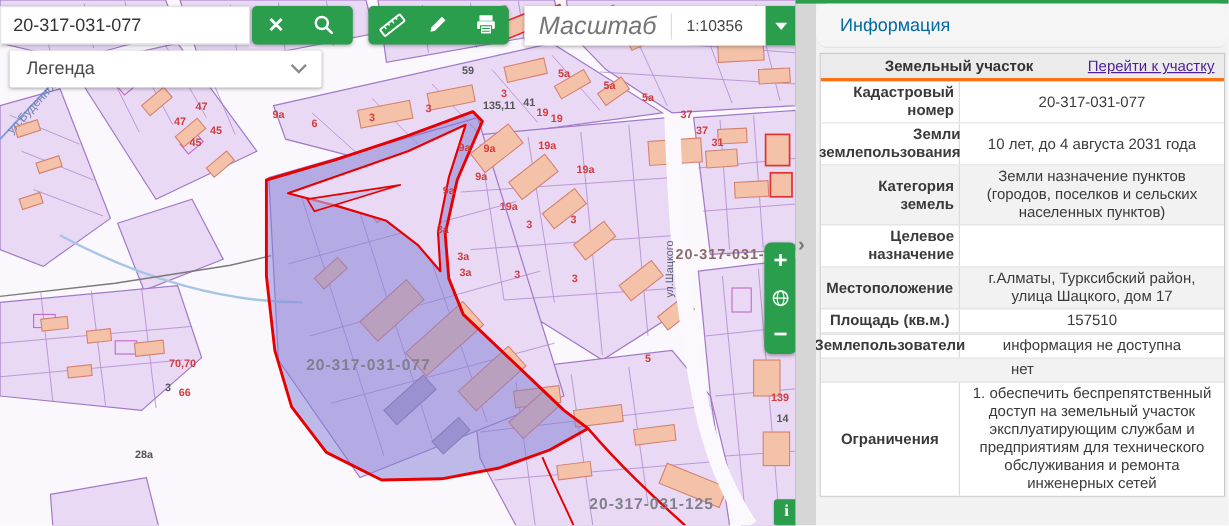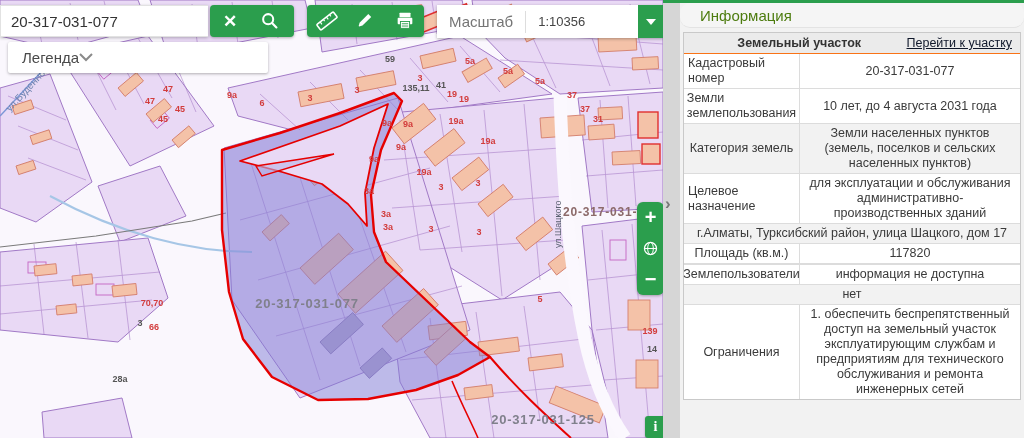--- a/index.html
+++ b/index.html
@@ -16,58 +16,58 @@
     font-family:"Liberation Sans", sans-serif; }
   .btn-group { position:absolute; top:5px; height:32px; background:#2b9e4d; border-radius:4px; display:flex; align-items:stretch;
     box-shadow:0 1px 3px rgba(0,0,0,.3); }
   .g-btn { width:40px; display:flex; align-items:center; justify-content:center; cursor:pointer; color:#fff; }
   .g-btn svg { display:block; }
   .x-glyph { font-size:17px; font-weight:bold; color:#fff; line-height:1; }
 
   
   .scale-box { position:absolute; left:437px; top:5px; width:227px; height:33px; background:#fff; display:flex; align-items:center;
     box-shadow:0 1px 3px rgba(0,0,0,.3); }
-  .scale-label { color:#757575; font-size:15px; padding:0 12px; }
+  .scale-label { color:#757575; font-size:21px; padding:0 12px;font-style:italic; }
   .scale-sep { width:1px; height:22px; background:#ddd; }
   .scale-value { color:#444; font-size:13px; padding:0 12px; flex:1; }
   .scale-drop { width:26px; height:33px; background:#2b9e4d; display:flex; align-items:center; justify-content:center; cursor:pointer; }
   .caret-down { width:0; height:0; border-left:5px solid transparent; border-right:5px solid transparent; border-top:6px solid #fff; }
 
   
   .legend-box { position:absolute; left:8px; top:42px; width:260px; height:31px; background:#fff; display:flex; align-items:center;
-    justify-content:flex-start; padding:0 12px 0 14px; box-shadow:0 1px 3px rgba(0,0,0,.3); border-radius:2px; cursor:pointer; }
+    justify-content:space-between; padding:0 12px 0 14px; box-shadow:0 1px 3px rgba(0,0,0,.3); border-radius:2px; cursor:pointer; }
   .legend-label { color:#4a4a4a; font-size:15px; }
 
   
   .zoom-ctrl { position:absolute; left:637px; top:202px; width:27px; background:#2b9e4d; border-radius:6px;
     display:flex; flex-direction:column; box-shadow:0 1px 3px rgba(0,0,0,.3); }
   .zoom-btn { height:31px; display:flex; align-items:center; justify-content:center; color:#fff; font-size:20px; font-weight:bold; cursor:pointer; }
 
   
   .info-btn { position:absolute; left:645px; top:416px; width:21px; height:22px; background:#2b9e4d; border-radius:3px;
     color:#fff; font-weight:bold; font-size:14px; display:flex; align-items:center; justify-content:center; cursor:pointer;
     font-family:"Liberation Serif", serif; box-shadow:0 1px 2px rgba(0,0,0,.3); }
 
   
   .strip { width:17px; height:438px; background:#d6d6d6; border-top:3px solid #2b9e4d; position:relative; flex:0 0 17px; }
   .strip-chevron { position:absolute; left:2px; top:192px; color:#777; font-size:17px; font-weight:bold; cursor:pointer; line-height:1; }
 
   
   .panel { width:344px; height:438px; background:#f2f2f2; border-top:3px solid #2b9e4d; flex:0 0 344px; overflow:hidden; }
-  .panel-title { height:25px; display:flex; align-items:center; padding-left:20px; font-size:15px; color:#4d7c0f;
+  .panel-title { height:37px; display:flex; align-items:center; padding-left:20px; font-size:15px; color:#0369a1;
     border-bottom:1px solid #e3e3e3; background:#f5f5f5;border-radius:10px; }
   .info-table { margin:4px 3px 0 3px; background:#fff; border:1px solid #c9c9c9; font-size:12.5px; color:#3a3a3a; }
-  .t-head { display:flex; align-items:center; background:#ebebeb; border-bottom:1px solid #f97316; padding:3px 8px; }
+  .t-head { display:flex; align-items:center; background:#ebebeb; border-bottom:3px solid #f97316; padding:3px 8px; }
   .h-label { flex:1; text-align:center; font-weight:bold; color:#333; }
-  .h-link { color:#0f172a; text-decoration:underline; cursor:pointer; white-space:nowrap; }
+  .h-link { color:#4c1d95; text-decoration:underline; cursor:pointer; white-space:nowrap; }
   .t-row { display:flex; border-bottom:1px solid #dcdcdc; background:#fff; }
   .t-row.alt { background:#f2f2f2; }
   .t-row:last-child { border-bottom:none; }
   .t-label { width:116px; padding:2px 4px; border-right:1px solid #dcdcdc; display:flex; align-items:center; justify-content:center;
-    text-align:left; line-height:1.2; }
+    text-align:right; line-height:1.2;font-weight:bold; }
   .t-value { flex:1; padding:2px 6px; display:flex; align-items:center; justify-content:center; text-align:center; line-height:1.2; }
 
   
   text.num { font-size:9px; font-weight:700; fill:#d23c3c; font-family:"Liberation Sans", sans-serif; text-anchor:middle; }
   text.num.dark { fill:#555; }
   text.big-label { font-size:13px; font-weight:700; fill:#80808c; letter-spacing:.8px; font-family:"Liberation Sans", sans-serif; text-anchor:middle; }
   text.big-label.reddish { fill:#8c6a6a; font-size:12px; text-anchor:start; }
   text.street { font-size:9px; fill:#5a6070; font-family:"Liberation Sans", sans-serif; }
   text.street.blue { fill:#7084b0; font-size:10px; }
 </style>
@@ -334,32 +334,32 @@
           <div class="t-row">
             <div class="t-label">Кадастровый номер</div>
             <div class="t-value">20-317-031-077</div>
           </div>
           <div class="t-row">
             <div class="t-label">Земли землепользования</div>
             <div class="t-value">10 лет, до 4 августа 2031 года</div>
           </div>
           <div class="t-row alt">
             <div class="t-label">Категория земель</div>
-            <div class="t-value">Земли населенных пунктов (земель, поселков и сельских населенных пунктов)</div>
+            <div class="t-value">Земли назначение пунктов (городов, поселков и сельских населенных пунктов)</div>
           </div>
           <div class="t-row">
             <div class="t-label">Целевое назначение</div>
-            <div class="t-value">для эксплуатации и обслуживания административно-производственных зданий</div>
           </div>
           <div class="t-row alt">
+            <div class="t-label">Местоположение</div>
             <div class="t-value">г.Алматы, Турксибский район, улица Шацкого, дом 17</div>
           </div>
           <div class="t-row">
             <div class="t-label">Площадь (кв.м.)</div>
-            <div class="t-value">117820</div>
+            <div class="t-value">157510</div>
           </div>
           <div class="t-row alt">
           </div>
           <div class="t-row">
             <div class="t-label">Землепользователи</div>
             <div class="t-value">информация не доступна</div>
           </div>
           <div class="t-row alt">
             <div class="t-value">нет</div>
           </div>

